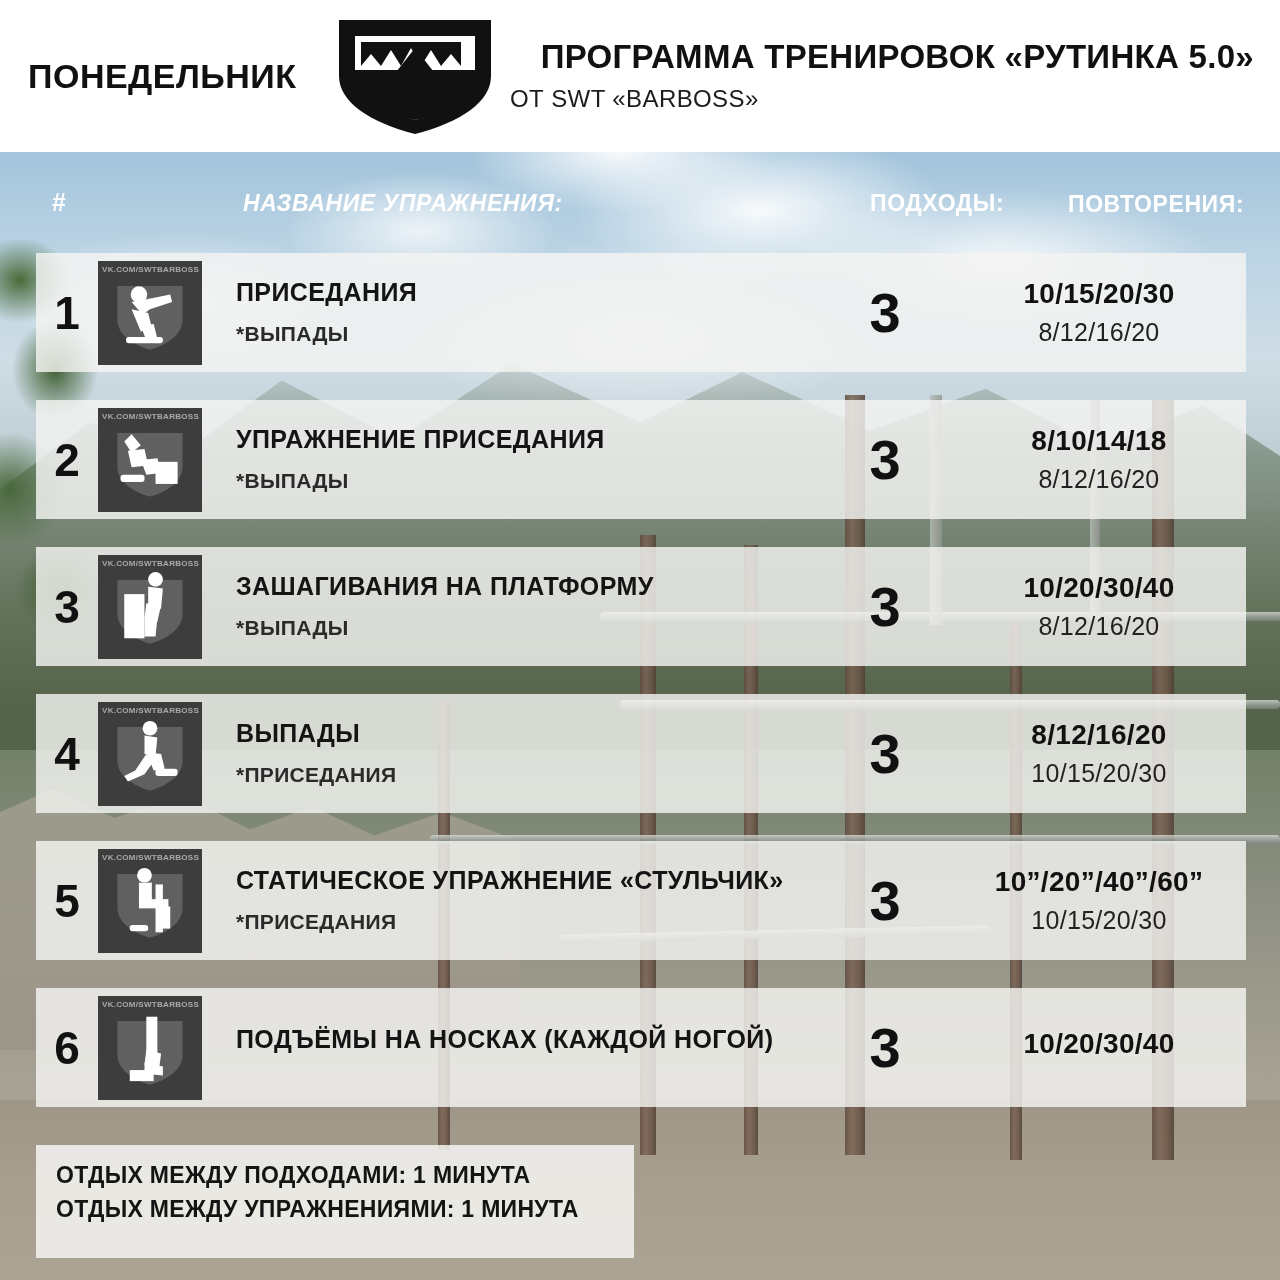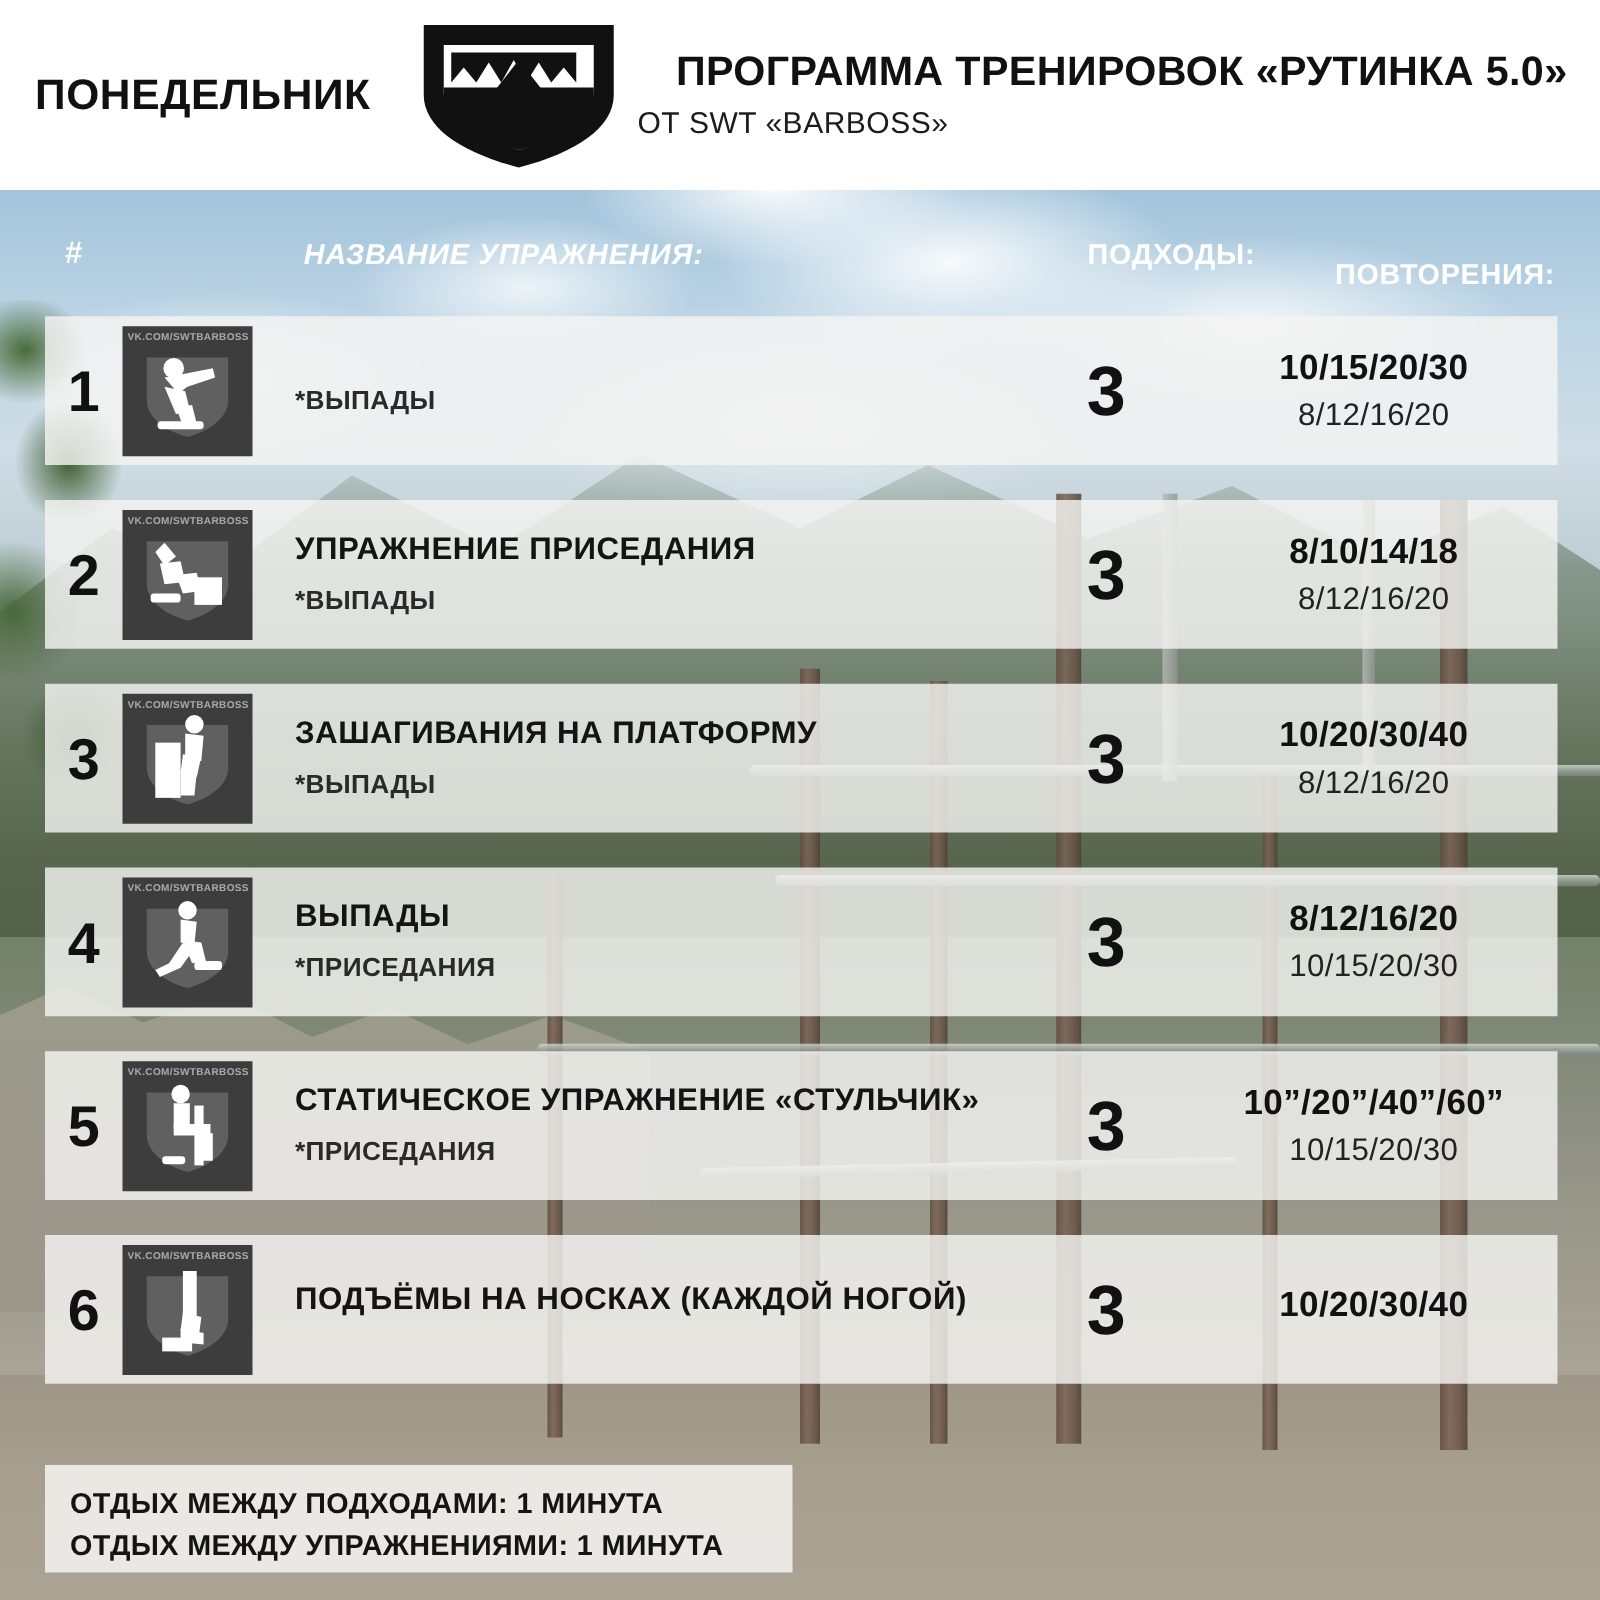--- a/index.html
+++ b/index.html
@@ -199,21 +199,21 @@
     width: 1280px;
     height: 44px;
     color: #ffffff;
     font-weight: 700;
     font-size: 23px;
     letter-spacing: 0.6px;
   }
   .ch-num { position: absolute; left: 52px; top: 2px; font-size: 25px; }
   .ch-name { position: absolute; left: 243px; top: 4px; font-style: italic; }
   .ch-sets { position: absolute; left: 870px; top: 4px; }
-  .ch-reps { position: absolute; left: 1068px; top: 20px; }
+  .ch-reps { position: absolute; left: 1068px; top: 5px; }
 
   
   .rows {
     position: absolute;
     left: 36px;
     top: 253px;
     width: 1210px;
   }
   .row {
     position: relative;
@@ -312,21 +312,21 @@
   .footer {
     position: absolute;
     left: 36px;
     bottom: 22px;
     width: 1210px;
     display: flex;
     gap: 18px;
   }
   .foot-box {
     background: rgba(244,244,242,0.85);
-    padding: 14px 18px 5px 20px;
+    padding: 14px 18px 32px 20px;
     box-sizing: border-box;
     margin-top: 34px;
   }
   .foot-left { width: 598px; }
   .foot-right { width: 594px; }
   .foot-line {
     font-size: 23px;
     font-weight: 700;
     color: #141414;
     letter-spacing: 0.3px;
@@ -400,20 +400,21 @@
         </svg>
         <svg class="fig" viewBox="0 0 100 100">
           <circle cx="38" cy="30" r="9" fill="#ffffff"></circle>
           <path d="M30 38 L52 34 L72 30 L74 38 L50 46 L42 52 Z" fill="#ffffff"></path>
           <path d="M30 46 L48 50 L52 66 L40 70 Z" fill="#ffffff"></path>
           <path d="M40 64 L54 62 L58 78 L46 80 Z" fill="#ffffff"></path>
           <rect x="24" y="76" width="40" height="7" rx="3" fill="#ffffff"></rect>
         </svg>
       </div>
       <div class="row-text">
+        <div class="ex-name">ПРИСЕДАНИЯ</div>
         <div class="ex-alt">*ВЫПАДЫ</div>
       </div>
       <div class="row-sets">3</div>
       <div class="row-reps">
         <div class="reps-main">10/15/20/30</div>
         <div class="reps-alt">8/12/16/20</div>
       </div>
     </div>
 
     <div class="row">

